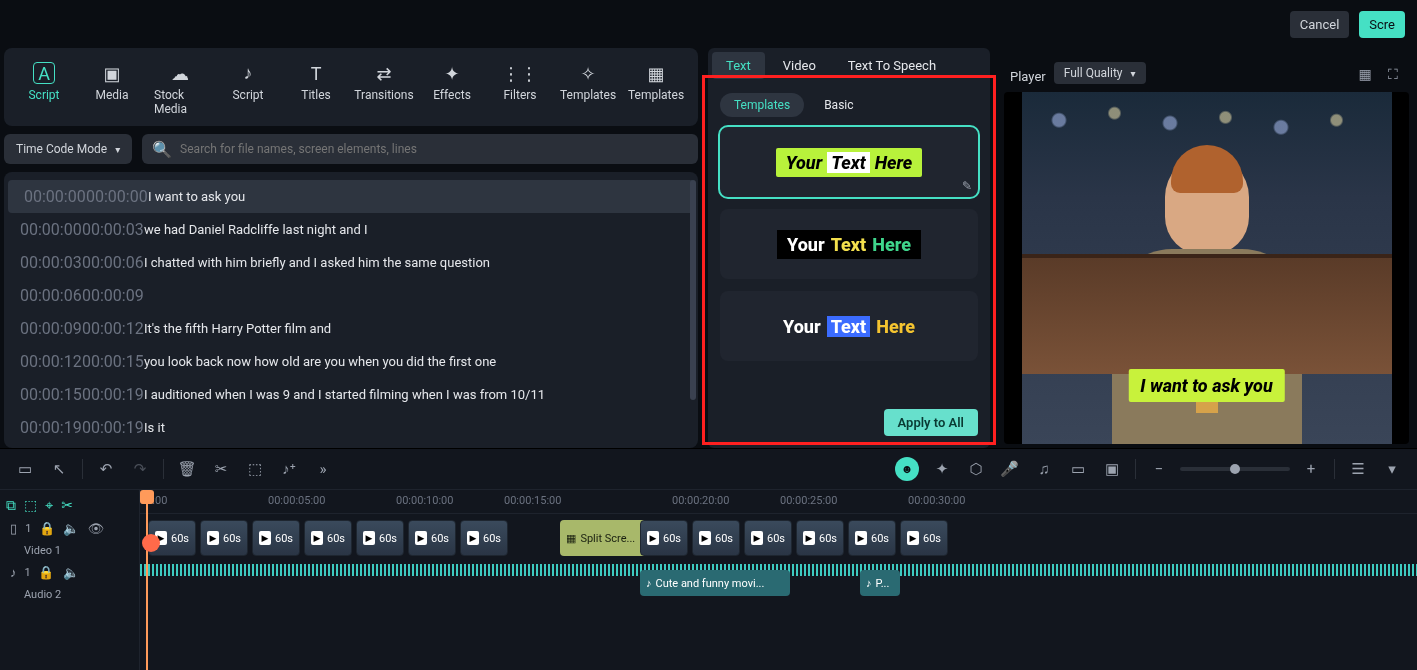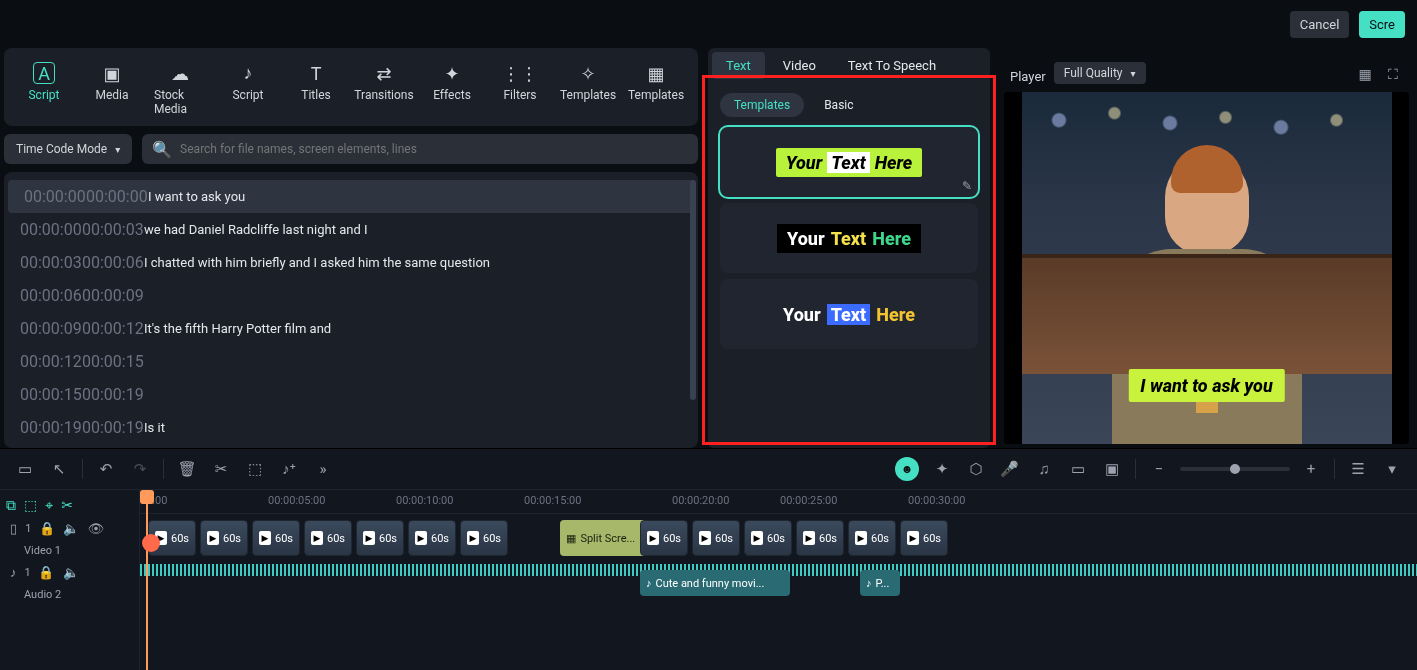--- a/index.html
+++ b/index.html
@@ -37,21 +37,21 @@
 
 .mid-col { width:282px; display:flex; flex-direction:column; }
 .mid-top-tabs { display:flex; background:#1a1f28; border-radius:6px 6px 0 0; gap:4px; padding:4px;}
 .mid-top-tab { padding:6px 14px; font-size:13px; color:#e5e7eb; cursor:pointer; border-radius:4px;}
 .mid-top-tab.active { background:#2e3540; color:#45e0c4;}
 .mid-body { flex:1; background:#1a1f28; border-radius:0 0 6px 6px; padding:10px 12px 12px 12px; display:flex; flex-direction:column; position:relative;}
 .red-box { border:3px solid #ff2020; position:absolute; inset:-8px -6px 3px -6px; pointer-events:none;}
 .sub-tabs { display:flex; gap:6px; margin-bottom:10px;}
 .sub-tab { padding:5px 14px; font-size:12px; cursor:pointer; border-radius:14px; color:#e5e7eb;}
 .sub-tab.active { background:#2e3540; color:#45e0c4;}
-.tpl-list { display:flex; flex-direction:column; gap:6px; }
+.tpl-list { display:flex; flex-direction:column; gap:12px; }
 .tpl-card { background:#20252f; border-radius:8px; height:70px; display:flex; align-items:center; justify-content:center; position:relative; cursor:pointer;}
 .tpl-card.selected { outline:2px solid #45e0c4; outline-offset:0;}
 .tpl-card .edit-ico { position:absolute; right:6px; bottom:4px; font-size:12px; color:#9ca3af;}
 
 .t1 { background:#b8f23b; color:#000; padding:4px 10px; font-weight:800; font-style:italic; font-size:18px; border-radius:2px; display:flex; gap:5px;}
 .t1 .w2 { background:#fff; padding:0 4px;}
 .t2 { background:#000; padding:4px 10px; font-weight:800; font-size:18px; display:flex; gap:6px;}
 .t2 .w1{color:#fff;} .t2 .w2{color:#f4e04d;} .t2 .w3{color:#3fd68c;}
 .t3 { font-weight:800; font-size:18px; display:flex; gap:6px;}
 .t3 .w1{color:#fff;} .t3 .w2{background:#3b6cff; color:#fff; padding:0 4px;} .t3 .w3{color:#f4c430;}
@@ -201,24 +201,26 @@
           <span class="tc">00:00:09</span>
         </div>
         <div class="script-row">
           <span class="tc">00:00:09</span>
           <span class="tc">00:00:12</span>
           <span class="line-text">It's the fifth Harry Potter film and</span>
         </div>
         <div class="script-row">
           <span class="tc">00:00:12</span>
           <span class="tc">00:00:15</span>
+          <span class="line-text">you look back now how old are you when you did the first one</span>
         </div>
         <div class="script-row">
           <span class="tc">00:00:15</span>
           <span class="tc">00:00:19</span>
+          <span class="line-text">I auditioned when I was 9 and I started filming when I was from 10/11</span>
         </div>
         <div class="script-row">
           <span class="tc">00:00:19</span>
           <span class="tc">00:00:19</span>
           <span class="line-text">Is it</span>
         </div>
       </div>
   </div>
 
   <div class="mid-col">
@@ -249,20 +251,23 @@
             <span class="w3">Here</span>
           </div>
         </div>
         <div class="tpl-card">
           <div class="t3">
             <span class="w1">Your</span>
             <span class="w2">Text</span>
             <span class="w3">Here</span>
           </div>
         </div>
+      </div>
+      <div class="apply-row">
+        <button class="btn-apply">Apply to All</button>
       </div>
     </div>
   </div>
 
   <div class="right-col">
     <div class="player-bar">
       <span class="player-label">Player</span>
       <div class="quality-select">
         <span>Full Quality</span>
         <span class="chev">▾</span>
@@ -347,21 +352,21 @@
         <span class="ticon">🔒</span>
         <span class="ticon">🔈</span>
       </div>
       <div class="track-header" style="padding-left:18px;">Audio 2</div>
     </div>
     <div class="tl-right">
       <div class="ruler" id="ruler">
           <div class="tick" style="left: 0px;">00:00</div>
           <div class="tick" style="left: 128px;">00:00:05:00</div>
           <div class="tick" style="left: 256px;">00:00:10:00</div>
-          <div class="tick" style="left: 384px;">00:00:15:00</div>
+          <div class="tick" style="left: 364px;">00:00:15:00</div>
           <div class="tick" style="left: 532px;">00:00:20:00</div>
           <div class="tick" style="left: 640px;">00:00:25:00</div>
           <div class="tick" style="left: 768px;">00:00:30:00</div>
         </div>
       <div class="playhead"></div>
       <div class="playhead-dot"></div>
       <div class="vtrack" id="vtrack">
           <div class="clip vid" style="left: 8px; width: 48px;">
             <span class="play-ico">▶</span>
             <span>60s</span>

